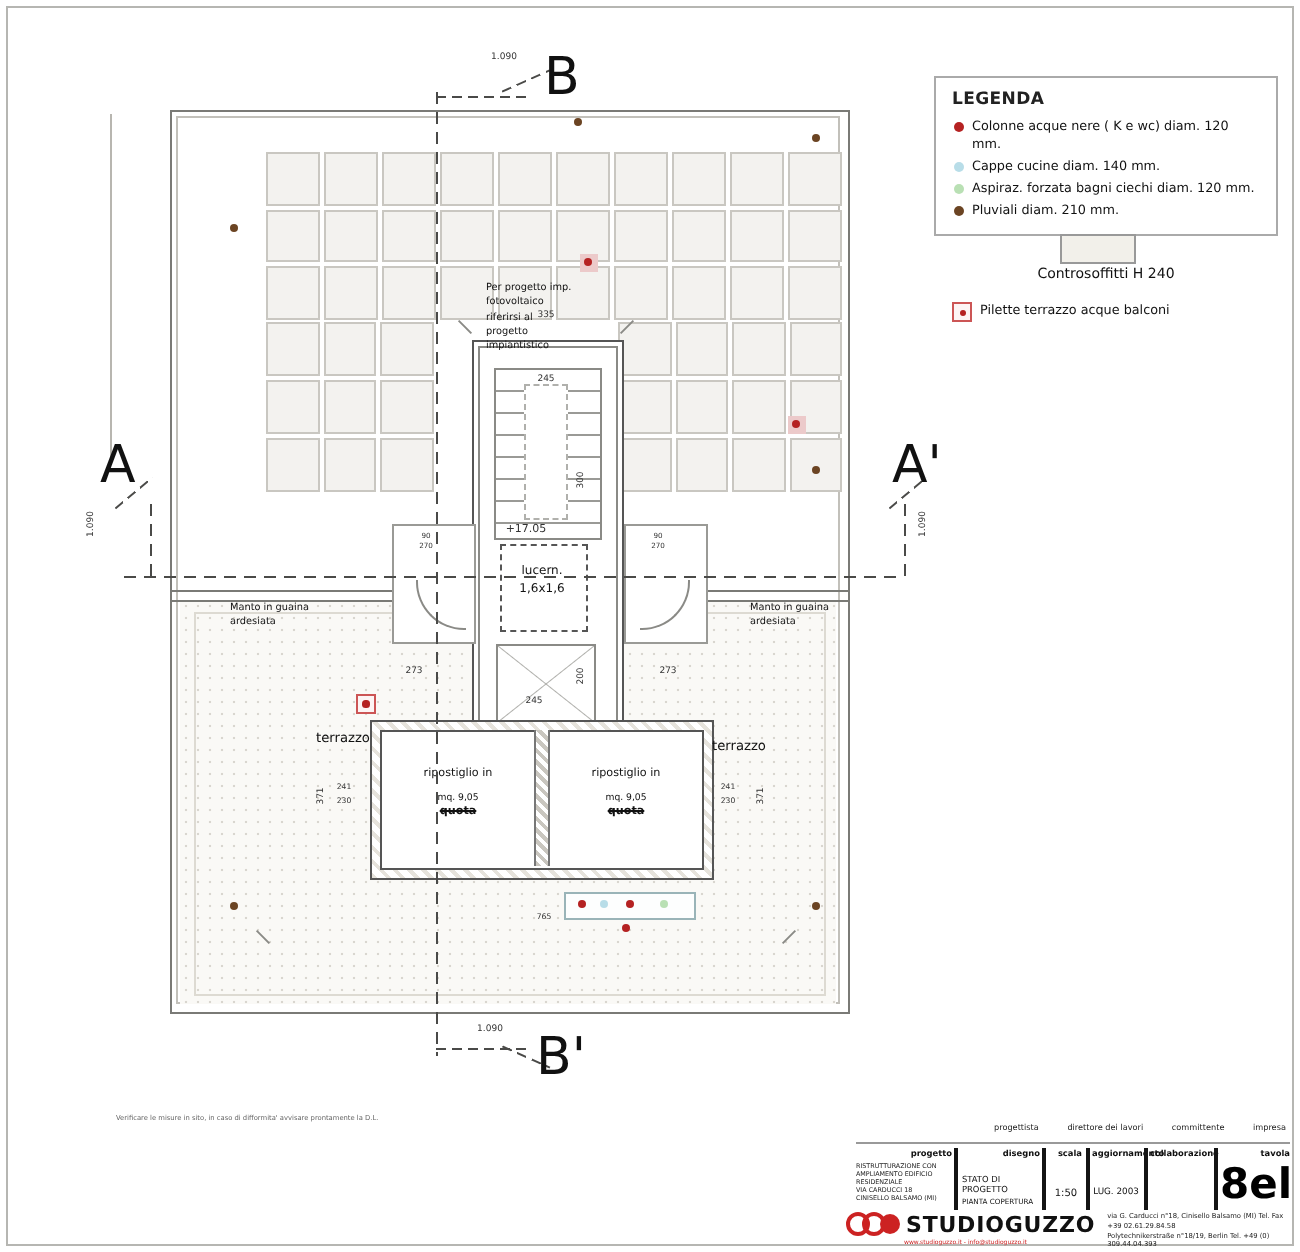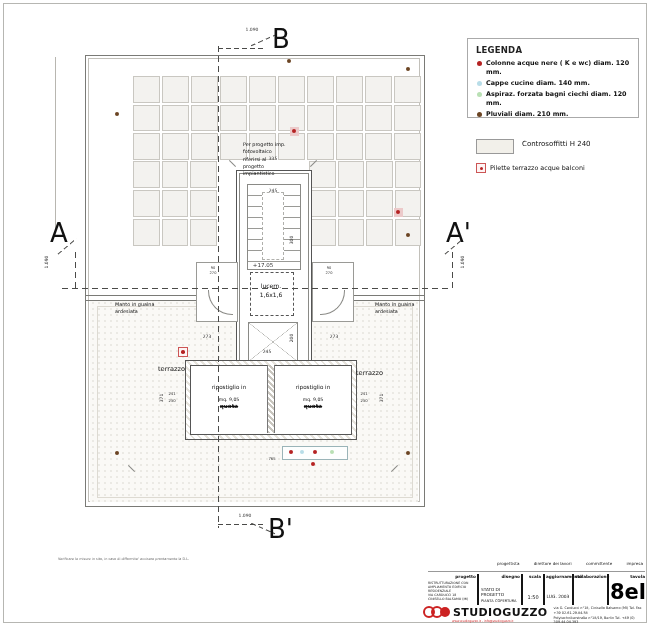--- a/index.html
+++ b/index.html
@@ -60,24 +60,24 @@
   .mk-halo{position:absolute;display:flex;align-items:center;justify-content:center;background:#eccaca;}
   .mk-pilette{position:absolute;display:flex;align-items:center;justify-content:center;background:#fdf4f4;border:0.5px solid #cc5555;}
   .tickmark{position:absolute;width:9px;height:1px;background:#8a8a86;}
 
   
   .drainbox{position:absolute;left:282px;top:446px;width:64px;height:12px;background:#fdfefe;border:1px solid #9ab4b8;}
 
   
   .legend{position:absolute;left:467px;top:38px;width:172px;height:80px;border:1px solid #aaa;background:#fff;padding:6px 8px;box-sizing:border-box;}
   .legend h1{margin:0 0 4px 0;font-size:8.5px;font-weight:bold;letter-spacing:0.2px;}
-  .lg-row{display:flex;align-items:flex-start;margin-bottom:1.5px;font-weight:bold;}
+  .lg-row{display:flex;align-items:flex-start;margin-bottom:1.5px;}
   .lg-dot{width:5px;height:5px;border-radius:50%;margin:2px 4px 0 1px;flex:0 0 auto;}
   .lg-txt{font-size:6.4px;line-height:1.45;color:#111;}
-  .lg-swatch-row{display:flex;align-items:flex-start;margin-top:20px;}
+  .lg-swatch-row{display:flex;align-items:center;margin-top:7px;flex-direction:column;}
   .lg-swatch{width:36px;height:13px;background:#f2f0ea;border:1px solid #999;margin-right:8px;}
   .lg-pilette-row{display:flex;align-items:center;margin-top:9px;}
   .lg-pilette{width:8px;height:8px;border:0.5px solid #cc5555;background:#fdf4f4;display:flex;align-items:center;justify-content:center;margin-right:4px;}
   .lg-pilette i{width:3px;height:3px;border-radius:50%;display:block;}
 
   
   .roles{position:absolute;left:497px;top:561px;width:146px;display:flex;justify-content:space-between;font-size:4.1px;color:#222;}
   .tb-line{position:absolute;left:428px;top:571px;width:217px;border-top:1px solid #999;}
   .tb-col{position:absolute;top:574px;height:31px;}
   .tb-head{font-size:4.2px;font-weight:bold;text-align:right;color:#111;}

